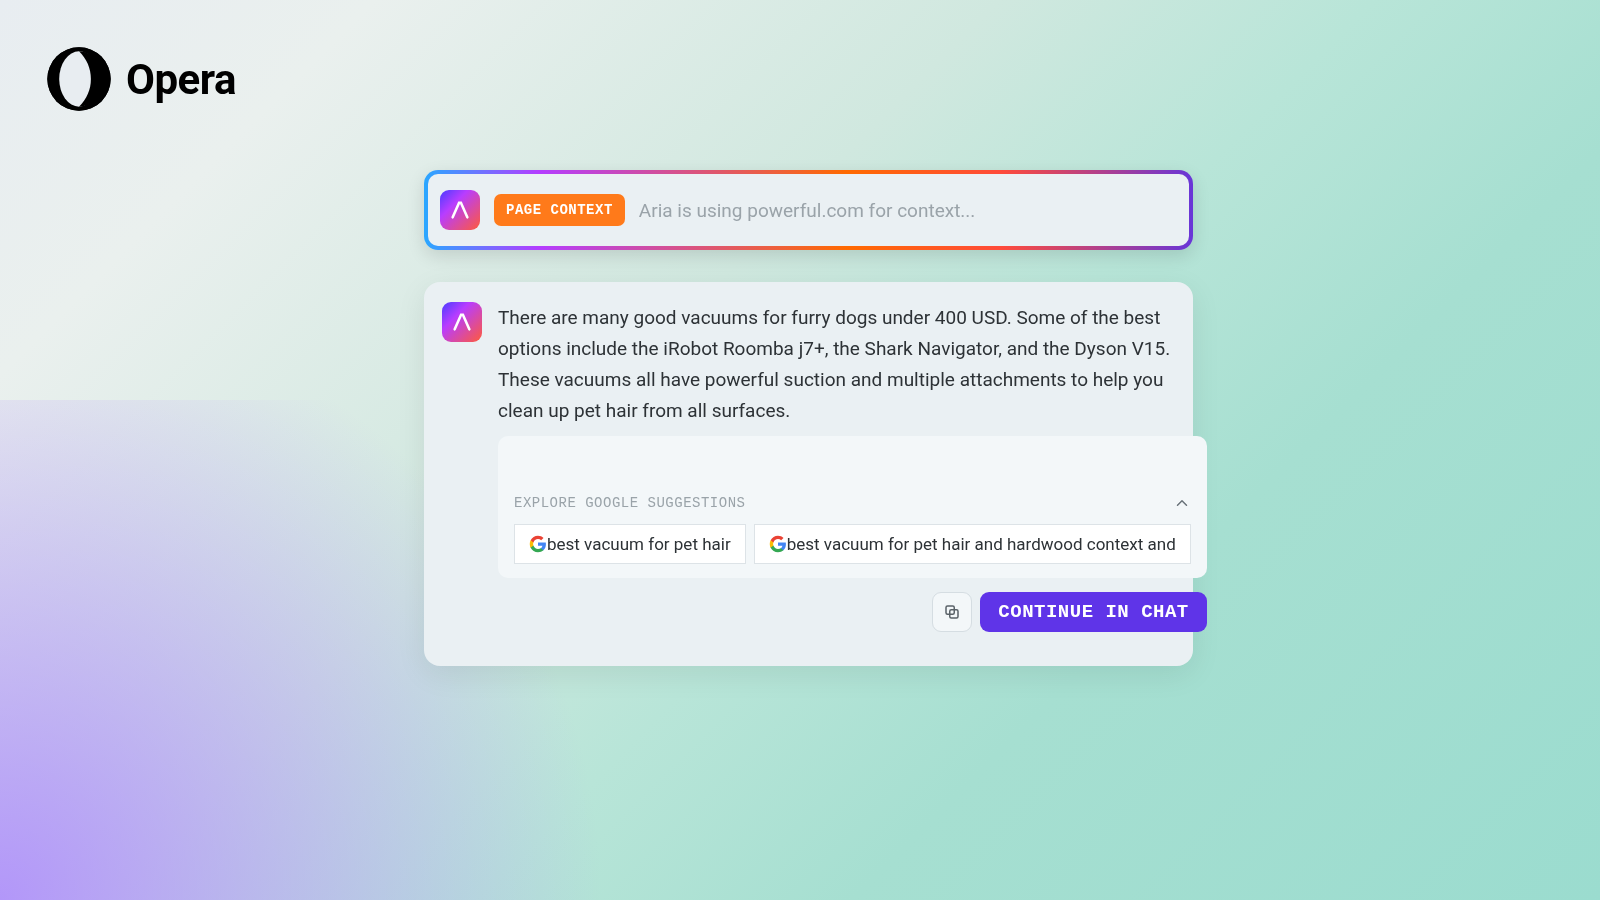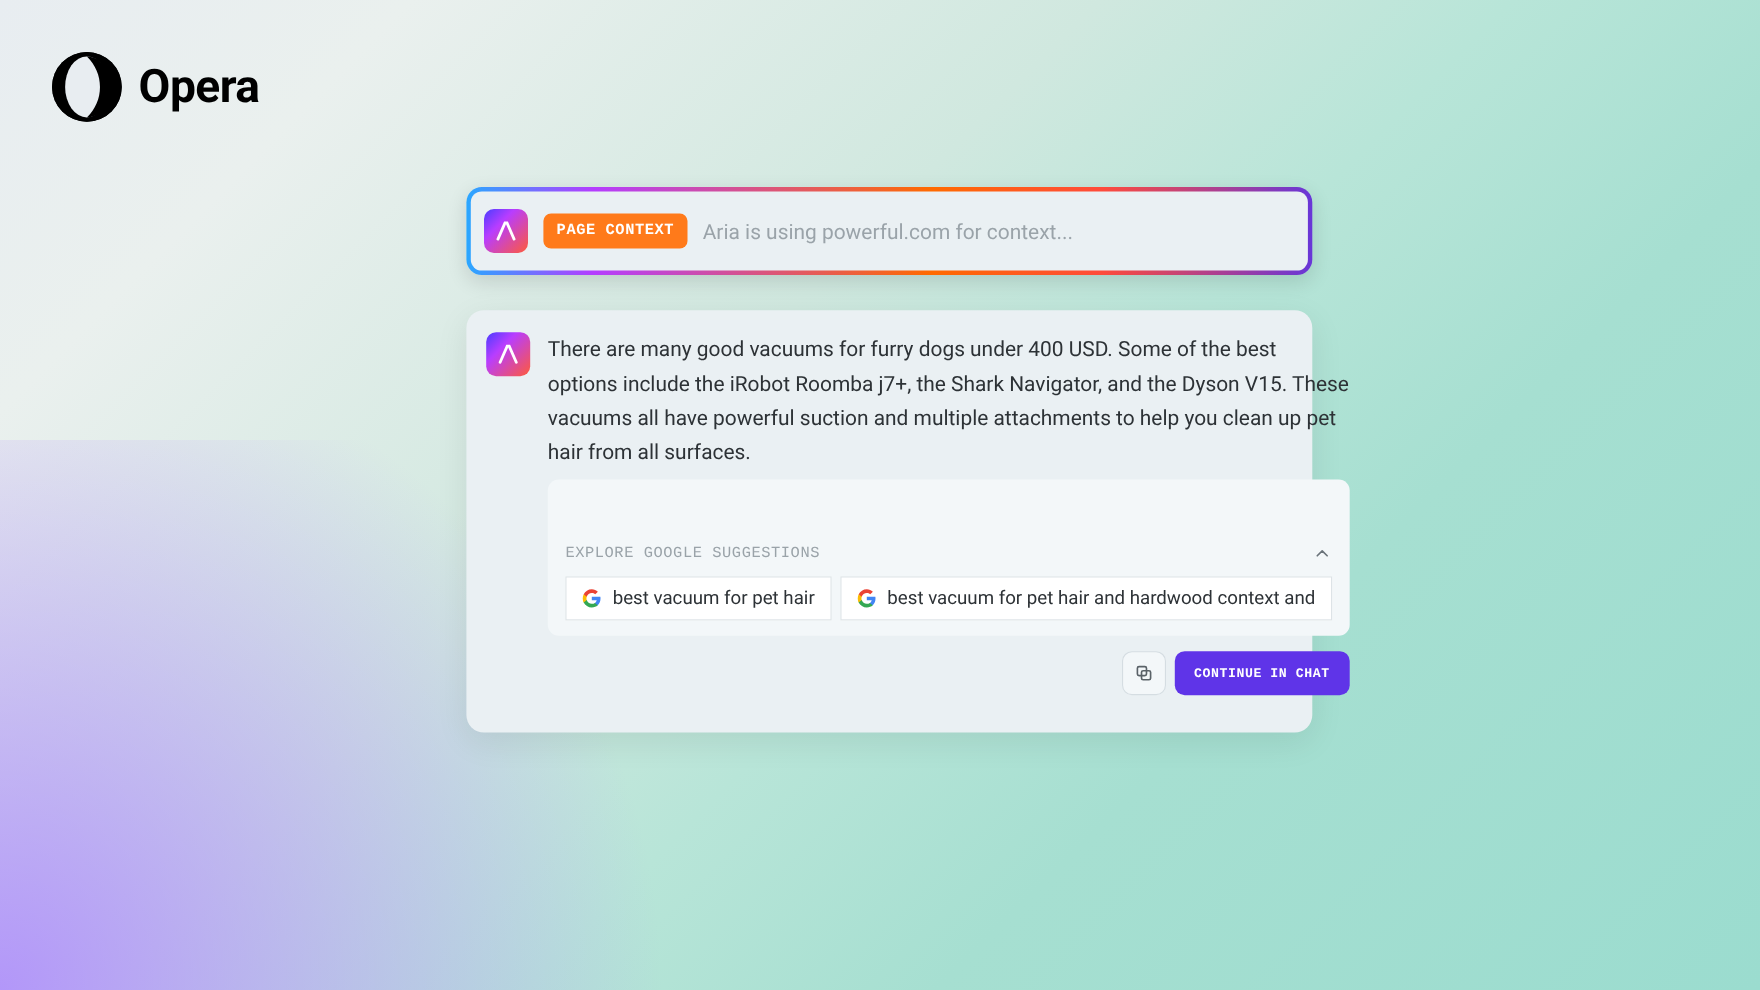--- a/index.html
+++ b/index.html
@@ -160,21 +160,20 @@
       cursor: pointer;
     }
     .suggestion-row {
       display: flex;
       gap: 8px;
       white-space: nowrap;
     }
     .suggestion-chip {
       display: inline-flex;
       align-items: center;
-      gap: 10px;
       background: #fff;
       border: 1px solid #dde3e7;
       border-radius: 0;
       padding: 9px 14px;
       font-size: 17px;
       color: #2d3236;
       cursor: pointer;
       flex-shrink: 0;
     }
     .g-icon {
@@ -202,21 +201,21 @@
     }
     .copy-btn svg { width: 18px; height: 18px; color: #5a6268; }
     .continue-btn {
       background: #5f34e8;
       color: #fff;
       border: none;
       border-radius: 9px;
       padding: 0 18px;
       height: 40px;
       font-family: "SFMono-Regular", Consolas, "Liberation Mono", Menlo, monospace;
-      font-size: 12px;
+      font-size: 19px;
       font-weight: 700;
       letter-spacing: 0.5px;
       cursor: pointer;
     }
   </style>
 </head>
 <body>
 
 <div class="opera-logo">
   <svg class="opera-o" viewBox="0 0 100 100">

